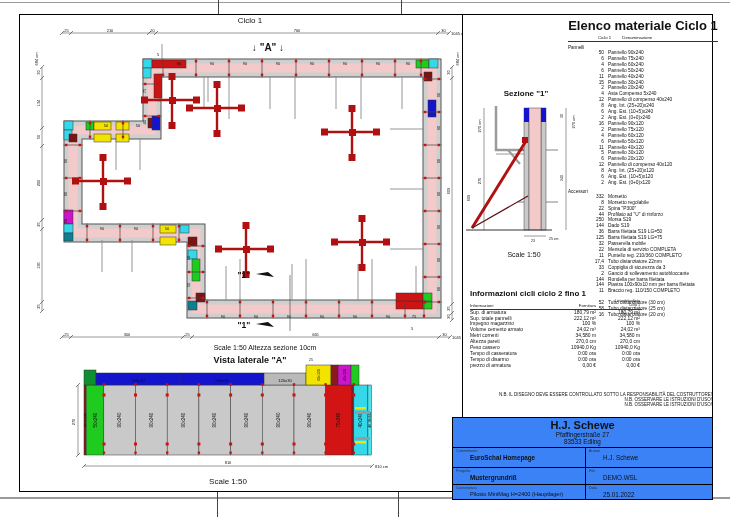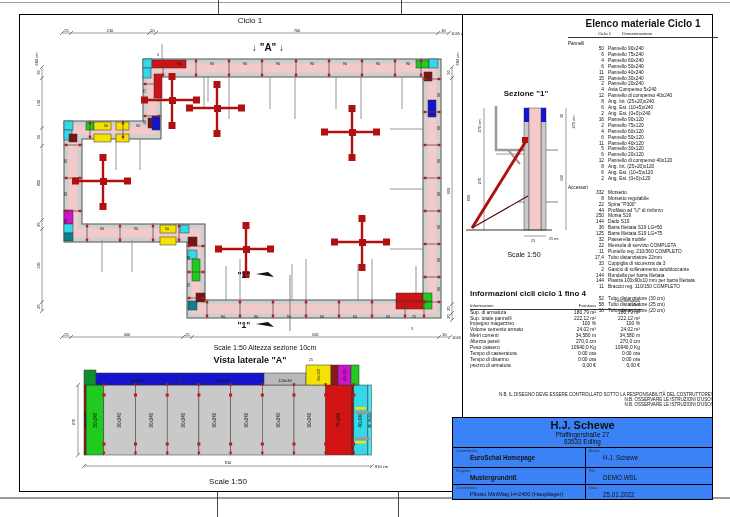--- a/index.html
+++ b/index.html
@@ -7,21 +7,21 @@
          font-family:"Liberation Sans",sans-serif;color:#111;}
   .hairline{position:absolute;background:#9a9a9a;}
   .foldmark{position:absolute;width:1px;background:#444;}
   #sheet-frame{position:absolute;left:19px;top:14px;width:694px;height:478px;
                border:1.2px solid #000;box-sizing:border-box;}
   #divider{position:absolute;left:462px;top:14px;width:1px;height:478px;background:#000;}
   svg{position:absolute;}
   svg text{font-family:"Liberation Sans",sans-serif;fill:#111;}
   
   #material-list{position:absolute;left:568px;top:18px;width:150px;}
-  #ml-title{font-size:10px;font-weight:bold;text-align:center;margin-bottom:2px;}
+  #ml-title{font-size:13px;font-weight:bold;text-align:center;margin-bottom:2px;}
   #ml-head{font-size:4.3px;border-bottom:0.8px solid #333;padding-bottom:1px;}
   #ml-head .c1{margin-left:30px;} #ml-head .c2{margin-left:10px;}
   .ml-group{font-size:4.6px;margin-top:3px;}
   .ml-row{display:flex;font-size:4.8px;line-height:5.9px;}
   .ml-qty{width:36px;text-align:right;padding-right:4px;flex:none;}
   .ml-name{flex:1;}
   
   #info-table{position:absolute;left:470px;top:289px;width:172px;}
   #it-title{font-size:8px;font-weight:bold;margin-bottom:2px;}
   .it-head{display:flex;font-size:4.3px;border-bottom:0.8px solid #333;padding-bottom:1px;align-items:flex-end;}
@@ -689,21 +689,21 @@
           <span class="ml-name">Tubo distanziatore  (25 cm)</span>
         </div>
         <div class="ml-row">
           <span class="ml-qty">16</span>
           <span class="ml-name">Tubo distanziatore  (20 cm)</span>
         </div>
       </div>
 </div>
 
 <div id="info-table">
-  <div id="it-title">Informazioni cicli  ciclo 1 fino 4</div>
+  <div id="it-title">Informazioni cicli  ciclo 2 fino 1</div>
   <div class="it-head">
     <span class="itc1">Informazioni</span>
     <span class="itc2">Fornitura</span>
     <span class="it-h3"><span>Lista dettagliata</span><br><span>Ciclo 1</span></span>
   </div>
   <div id="it-body">
         <div class="it-row">
           <span class="itc1">Sup. di armatura</span>
           <span class="itc2">180,79 m²</span>
           <span class="itc3">180,79 m²</span>

